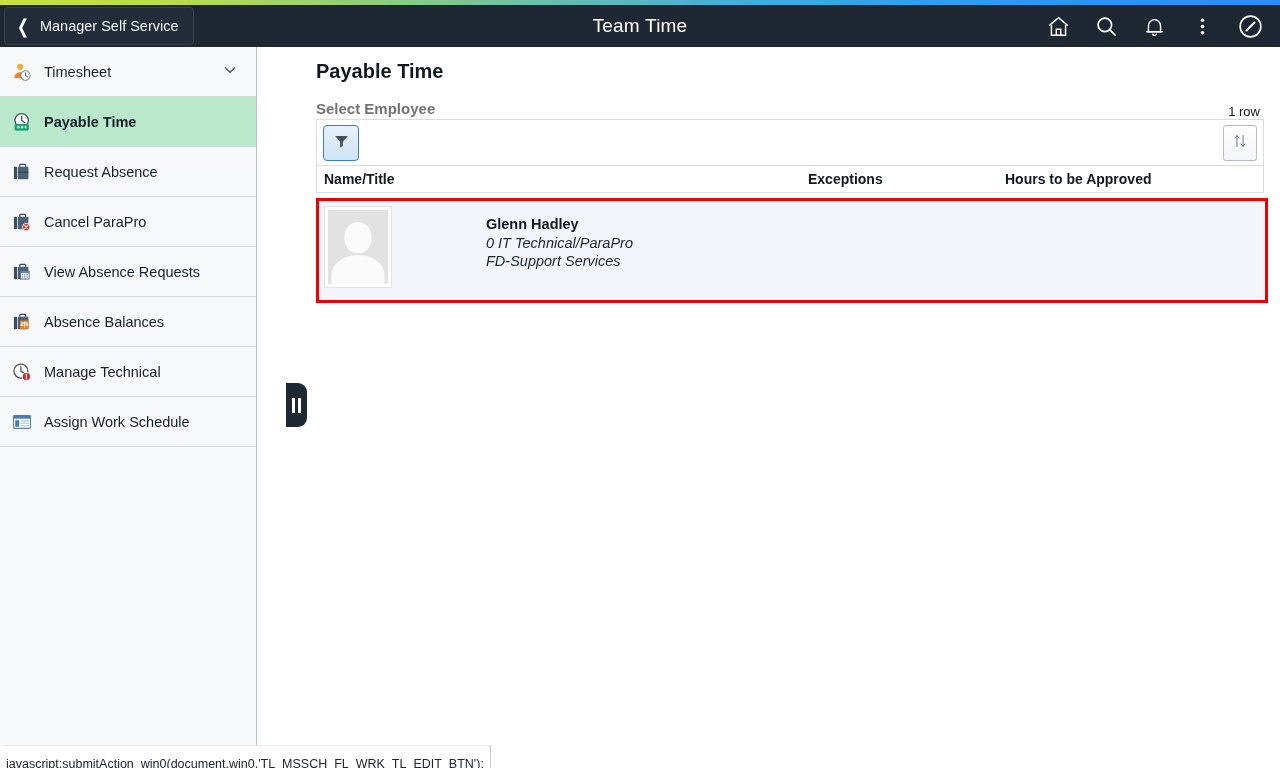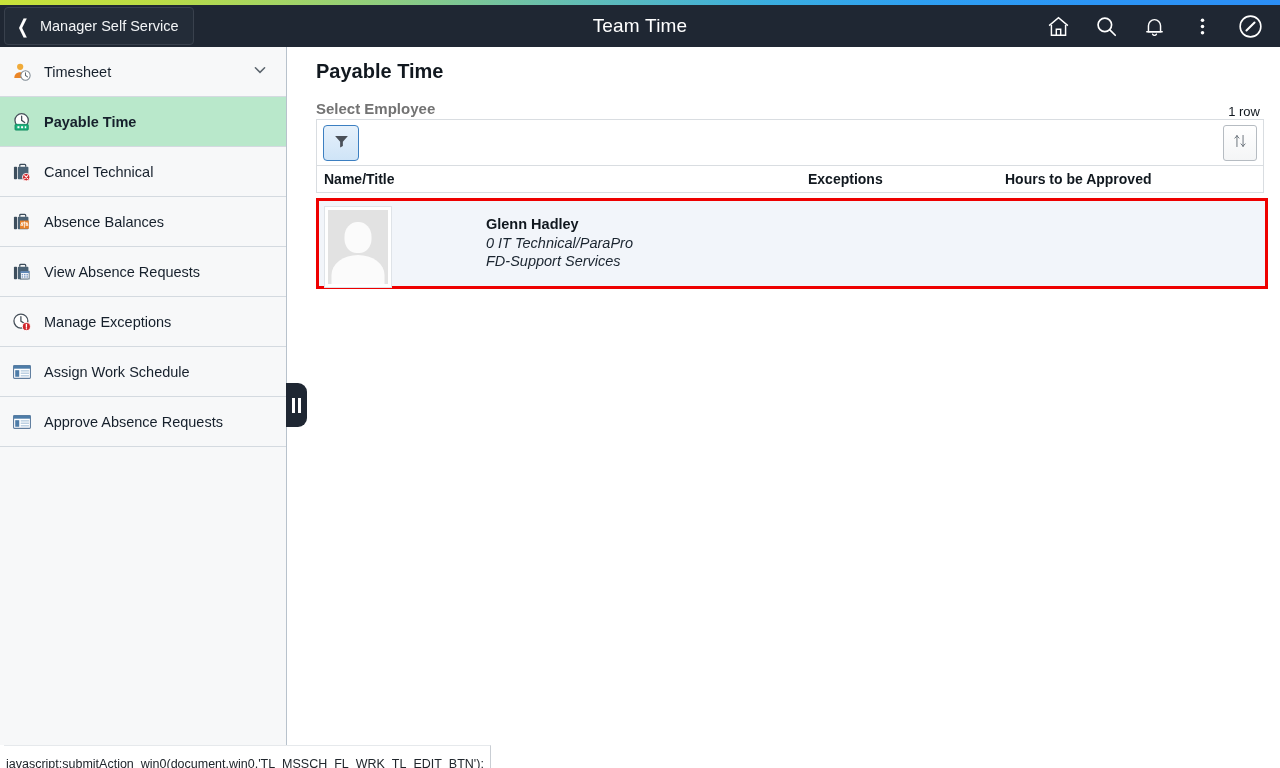--- a/index.html
+++ b/index.html
@@ -58,21 +58,21 @@
   #nav-icons .nav-ic {
     width: 48px; height: 42px;
     display: flex; align-items: center; justify-content: center;
     cursor: pointer;
   }
   #nav-icons svg { display: block; }
 
   
   #sidebar {
     position: absolute; top: 47px; left: 0;
-    width: 287px; height: 698px;
+    width: 257px; height: 698px;
     background: #f7f8f9;
     border-right: 1px solid #b8c2cc;
     overflow: hidden;
     z-index: 10;
   }
   .side-item {
     position: relative;
     height: 50px;
     display: flex; align-items: center;
     padding-left: 10px;
@@ -174,21 +174,21 @@
     font-size: 14px; font-weight: bold; color: #11181f;
     white-space: nowrap;
   }
   #ch-name { left: 7px; }
   #ch-exc  { left: 491px; }
   #ch-hrs  { left: 688px; }
 
   
   #data-row {
     position: absolute; left: 316px; top: 198px;
-    width: 952px; height: 91px;
+    width: 952px; height: 105px;
     border: 3px solid #ee0000;
     background: #f2f5fa;
     cursor: pointer;
   }
   #avatar {
     position: absolute; left: 5px; top: 5px;
     width: 68px; height: 82px;
     background: #ffffff;
     border: 1px solid #dfe3e8;
     padding: 3px;
@@ -327,45 +327,43 @@
         <path d="M11.6 5.6 V10.2 L14.9 12.6" stroke="#46505a" stroke-width="1.4" fill="none" stroke-linecap="round"></path>
         <rect x="4.4" y="14.6" width="14.4" height="6.2" rx="0.8" fill="#19b07a" stroke="#0e8a5e" stroke-width="1"></rect>
         <rect x="7" y="16.6" width="2.2" height="2.2" fill="#ffffff"></rect>
         <rect x="11" y="16.6" width="2.2" height="2.2" fill="#ffffff"></rect>
         <rect x="15" y="16.6" width="1.6" height="2.2" fill="#ffffff"></rect>
       </svg>
     </span>
     <span class="s-lbl">Payable Time</span>
   </div>
 
+  <div class="side-item">
+    <span class="s-ico">
+      <svg width="22" height="22" viewBox="0 0 24 24">
+        <rect x="3.2" y="6.4" width="3.4" height="13.4" rx="0.8" fill="#3d4d5c"></rect>
+        <rect x="7.4" y="6.4" width="11.6" height="13.4" rx="1" fill="#4a6275"></rect>
+        <path d="M9.6 6.4 V4.6 a1 1 0 0 1 1-1 h4.4 a1 1 0 0 1 1 1 V6.4" fill="none" stroke="#3d4d5c" stroke-width="1.4"></path>
+        <rect x="7.4" y="11.4" width="11.6" height="1.5" fill="#35454f"></rect>
+      </svg>
+    </span>
+    <span class="s-lbl">Request Absence</span>
+  </div>
 
   <div class="side-item">
     <span class="s-ico">
       <svg width="22" height="22" viewBox="0 0 24 24">
         <rect x="3.2" y="6.4" width="3.4" height="13.4" rx="0.8" fill="#3d4d5c"></rect>
         <rect x="7.4" y="6.4" width="11.6" height="13.4" rx="1" fill="#4a6275"></rect>
         <path d="M9.6 6.4 V4.6 a1 1 0 0 1 1-1 h4.4 a1 1 0 0 1 1 1 V6.4" fill="none" stroke="#3d4d5c" stroke-width="1.4"></path>
         <circle cx="16.6" cy="17.6" r="4.1" fill="#d0252a" stroke="#ffffff" stroke-width="1"></circle>
         <path d="M15 16 L18.2 19.2 M18.2 16 L15 19.2" stroke="#ffffff" stroke-width="1.2" stroke-linecap="round"></path>
       </svg>
     </span>
-    <span class="s-lbl">Cancel Technical</span>
-  </div>
-
-  <div class="side-item">
-    <span class="s-ico">
-      <svg width="22" height="22" viewBox="0 0 24 24">
-        <rect x="3.2" y="6.4" width="3.4" height="13.4" rx="0.8" fill="#3d4d5c"></rect>
-        <rect x="7.4" y="6.4" width="11.6" height="13.4" rx="1" fill="#4a6275"></rect>
-        <path d="M9.6 6.4 V4.6 a1 1 0 0 1 1-1 h4.4 a1 1 0 0 1 1 1 V6.4" fill="none" stroke="#3d4d5c" stroke-width="1.4"></path>
-        <rect x="9.8" y="10.4" width="9.6" height="9" fill="#e8822a"></rect>
-        <path d="M14.6 11.4 V18.2 M11.2 13 H18 M11.8 13 L10.6 15.6 H13 z M17.4 13 L16.2 15.6 H18.6 z" stroke="#ffffff" stroke-width="0.9" fill="none"></path>
-      </svg>
-    </span>
-    <span class="s-lbl">Absence Balances</span>
+    <span class="s-lbl">Cancel ParaPro</span>
   </div>
 
   <div class="side-item">
     <span class="s-ico">
       <svg width="22" height="22" viewBox="0 0 24 24">
         <rect x="3.2" y="6.4" width="3.4" height="13.4" rx="0.8" fill="#3d4d5c"></rect>
         <rect x="7.4" y="6.4" width="11.6" height="13.4" rx="1" fill="#4a6275"></rect>
         <path d="M9.6 6.4 V4.6 a1 1 0 0 1 1-1 h4.4 a1 1 0 0 1 1 1 V6.4" fill="none" stroke="#3d4d5c" stroke-width="1.4"></path>
         <rect x="10.4" y="11.2" width="9.4" height="8.4" fill="#ffffff" stroke="#4a6275" stroke-width="0.9"></rect>
         <rect x="10.4" y="11.2" width="9.4" height="2" fill="#5d87b8"></rect>
@@ -378,61 +376,59 @@
           <rect x="16.8" y="16.6" width="1.7" height="1.6"></rect>
         </g>
       </svg>
     </span>
     <span class="s-lbl">View Absence Requests</span>
   </div>
 
   <div class="side-item">
     <span class="s-ico">
       <svg width="22" height="22" viewBox="0 0 24 24">
+        <rect x="3.2" y="6.4" width="3.4" height="13.4" rx="0.8" fill="#3d4d5c"></rect>
+        <rect x="7.4" y="6.4" width="11.6" height="13.4" rx="1" fill="#4a6275"></rect>
+        <path d="M9.6 6.4 V4.6 a1 1 0 0 1 1-1 h4.4 a1 1 0 0 1 1 1 V6.4" fill="none" stroke="#3d4d5c" stroke-width="1.4"></path>
+        <rect x="9.8" y="10.4" width="9.6" height="9" fill="#e8822a"></rect>
+        <path d="M14.6 11.4 V18.2 M11.2 13 H18 M11.8 13 L10.6 15.6 H13 z M17.4 13 L16.2 15.6 H18.6 z" stroke="#ffffff" stroke-width="0.9" fill="none"></path>
+      </svg>
+    </span>
+    <span class="s-lbl">Absence Balances</span>
+  </div>
+
+  <div class="side-item">
+    <span class="s-ico">
+      <svg width="22" height="22" viewBox="0 0 24 24">
         <circle cx="10.8" cy="11" r="7.6" fill="#ffffff" stroke="#46505a" stroke-width="1.4"></circle>
         <path d="M10.8 6.2 V11 L14.2 13.4" stroke="#46505a" stroke-width="1.4" fill="none" stroke-linecap="round"></path>
         <circle cx="16.8" cy="17" r="4.4" fill="#d0252a" stroke="#ffffff" stroke-width="1"></circle>
         <path d="M16.8 14.6 V17.6" stroke="#ffffff" stroke-width="1.4" stroke-linecap="round"></path>
         <circle cx="16.8" cy="19.4" r="0.8" fill="#ffffff"></circle>
       </svg>
     </span>
-    <span class="s-lbl">Manage Exceptions</span>
+    <span class="s-lbl">Manage Technical</span>
   </div>
 
   <div class="side-item">
     <span class="s-ico">
       <svg width="22" height="22" viewBox="0 0 24 24">
         <rect x="2.8" y="5" width="18.4" height="14" rx="1" fill="#ffffff" stroke="#5f7d9e" stroke-width="1.2"></rect>
         <rect x="2.8" y="5" width="18.4" height="3.4" fill="#4d7ca8"></rect>
         <rect x="4.6" y="10" width="4.4" height="7.2" fill="#4d7ca8"></rect>
         <g fill="#b7cde0">
           <rect x="10.6" y="10" width="9" height="1.5"></rect>
           <rect x="10.6" y="12.6" width="9" height="1.5"></rect>
           <rect x="10.6" y="15.4" width="9" height="1.5"></rect>
         </g>
       </svg>
     </span>
     <span class="s-lbl">Assign Work Schedule</span>
   </div>
 
-  <div class="side-item">
-    <span class="s-ico">
-      <svg width="22" height="22" viewBox="0 0 24 24">
-        <rect x="2.8" y="5" width="18.4" height="14" rx="1" fill="#ffffff" stroke="#5f7d9e" stroke-width="1.2"></rect>
-        <rect x="2.8" y="5" width="18.4" height="3.4" fill="#4d7ca8"></rect>
-        <rect x="4.6" y="10" width="4.4" height="7.2" fill="#4d7ca8"></rect>
-        <g fill="#b7cde0">
-          <rect x="10.6" y="10" width="9" height="1.5"></rect>
-          <rect x="10.6" y="12.6" width="9" height="1.5"></rect>
-          <rect x="10.6" y="15.4" width="9" height="1.5"></rect>
-        </g>
-      </svg>
-    </span>
-    <span class="s-lbl">Approve Absence Requests</span>
-  </div>
 
   <div id="side-filler"></div>
 </div>
 
 <div id="collapse-handle">
   <i></i>
   <i></i>
 </div>
 
 <div id="main">

